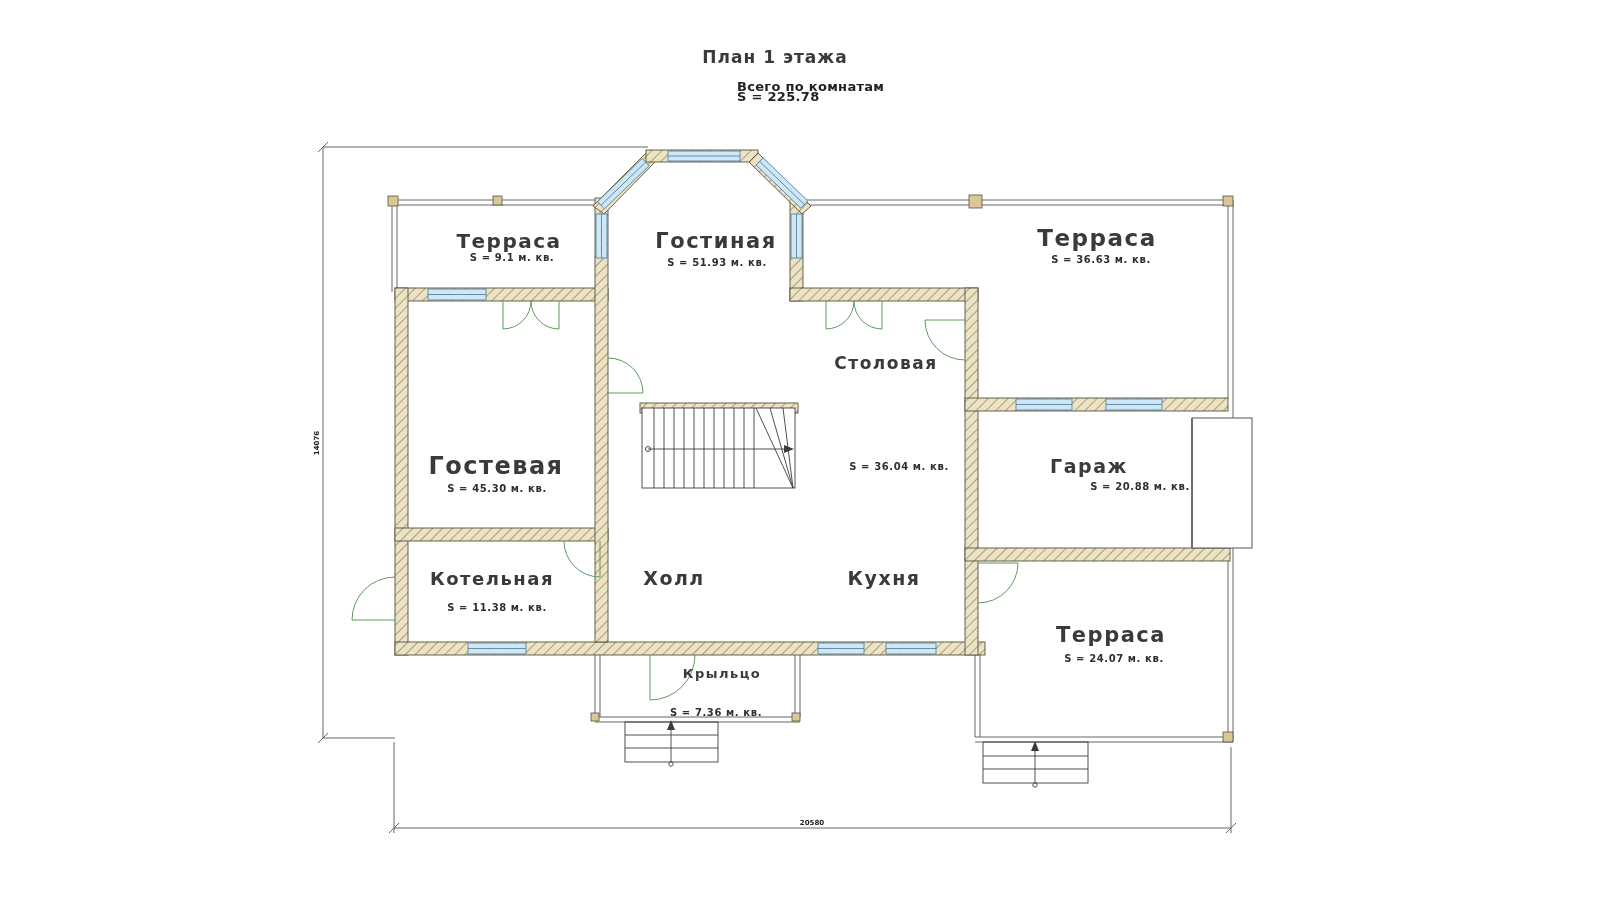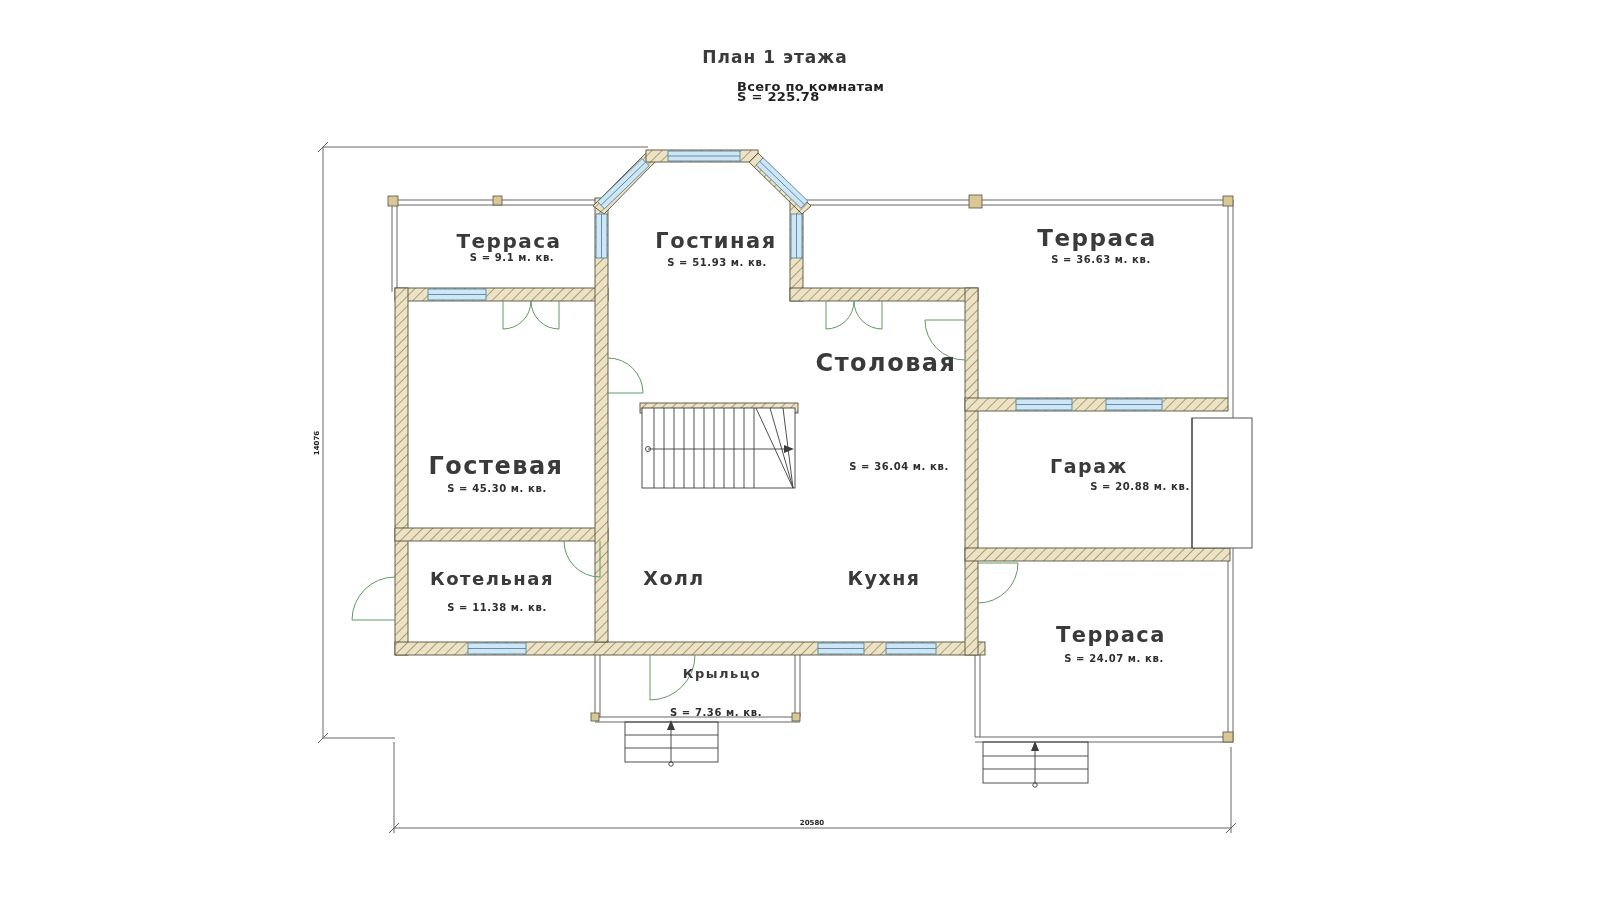--- a/index.html
+++ b/index.html
@@ -232,21 +232,21 @@
 
   <div class="lbl room-name" style="left:716px;top:241px;font-size:21px;">Гостиная</div>
   <div class="lbl room-area" style="left:717px;top:263px;">S  =  51.93 м. кв.</div>
 
   <div class="lbl room-name" style="left:1097px;top:238px;font-size:23px;">Терраса</div>
   <div class="lbl room-area" style="left:1101px;top:260px;">S  =  36.63 м. кв.</div>
 
   <div class="lbl room-name" style="left:496px;top:466px;font-size:24px;">Гостевая</div>
   <div class="lbl room-area" style="left:497px;top:489px;">S  =  45.30 м. кв.</div>
 
-  <div class="lbl room-name" style="left:886px;top:363px;font-size:24px;">Столовая</div>
+  <div class="lbl room-name" style="left:886px;top:363px;font-size:17px;">Столовая</div>
   <div class="lbl room-area" style="left:899px;top:467px;">S  =  36.04 м. кв.</div>
 
   <div class="lbl room-name" style="left:1089px;top:466px;font-size:19px;">Гараж</div>
   <div class="lbl room-area" style="left:1096px;top:487px;margin-left:44px;">S  =  20.88 м. кв.</div>
 
   <div class="lbl room-name" style="left:492px;top:579px;font-size:18px;">Котельная</div>
   <div class="lbl room-area" style="left:497px;top:608px;">S  =  11.38 м. кв.</div>
 
   <div class="lbl room-name" style="left:674px;top:578px;font-size:19px;">Холл</div>
   <div class="lbl room-name" style="left:884px;top:578px;font-size:19px;">Кухня</div>

